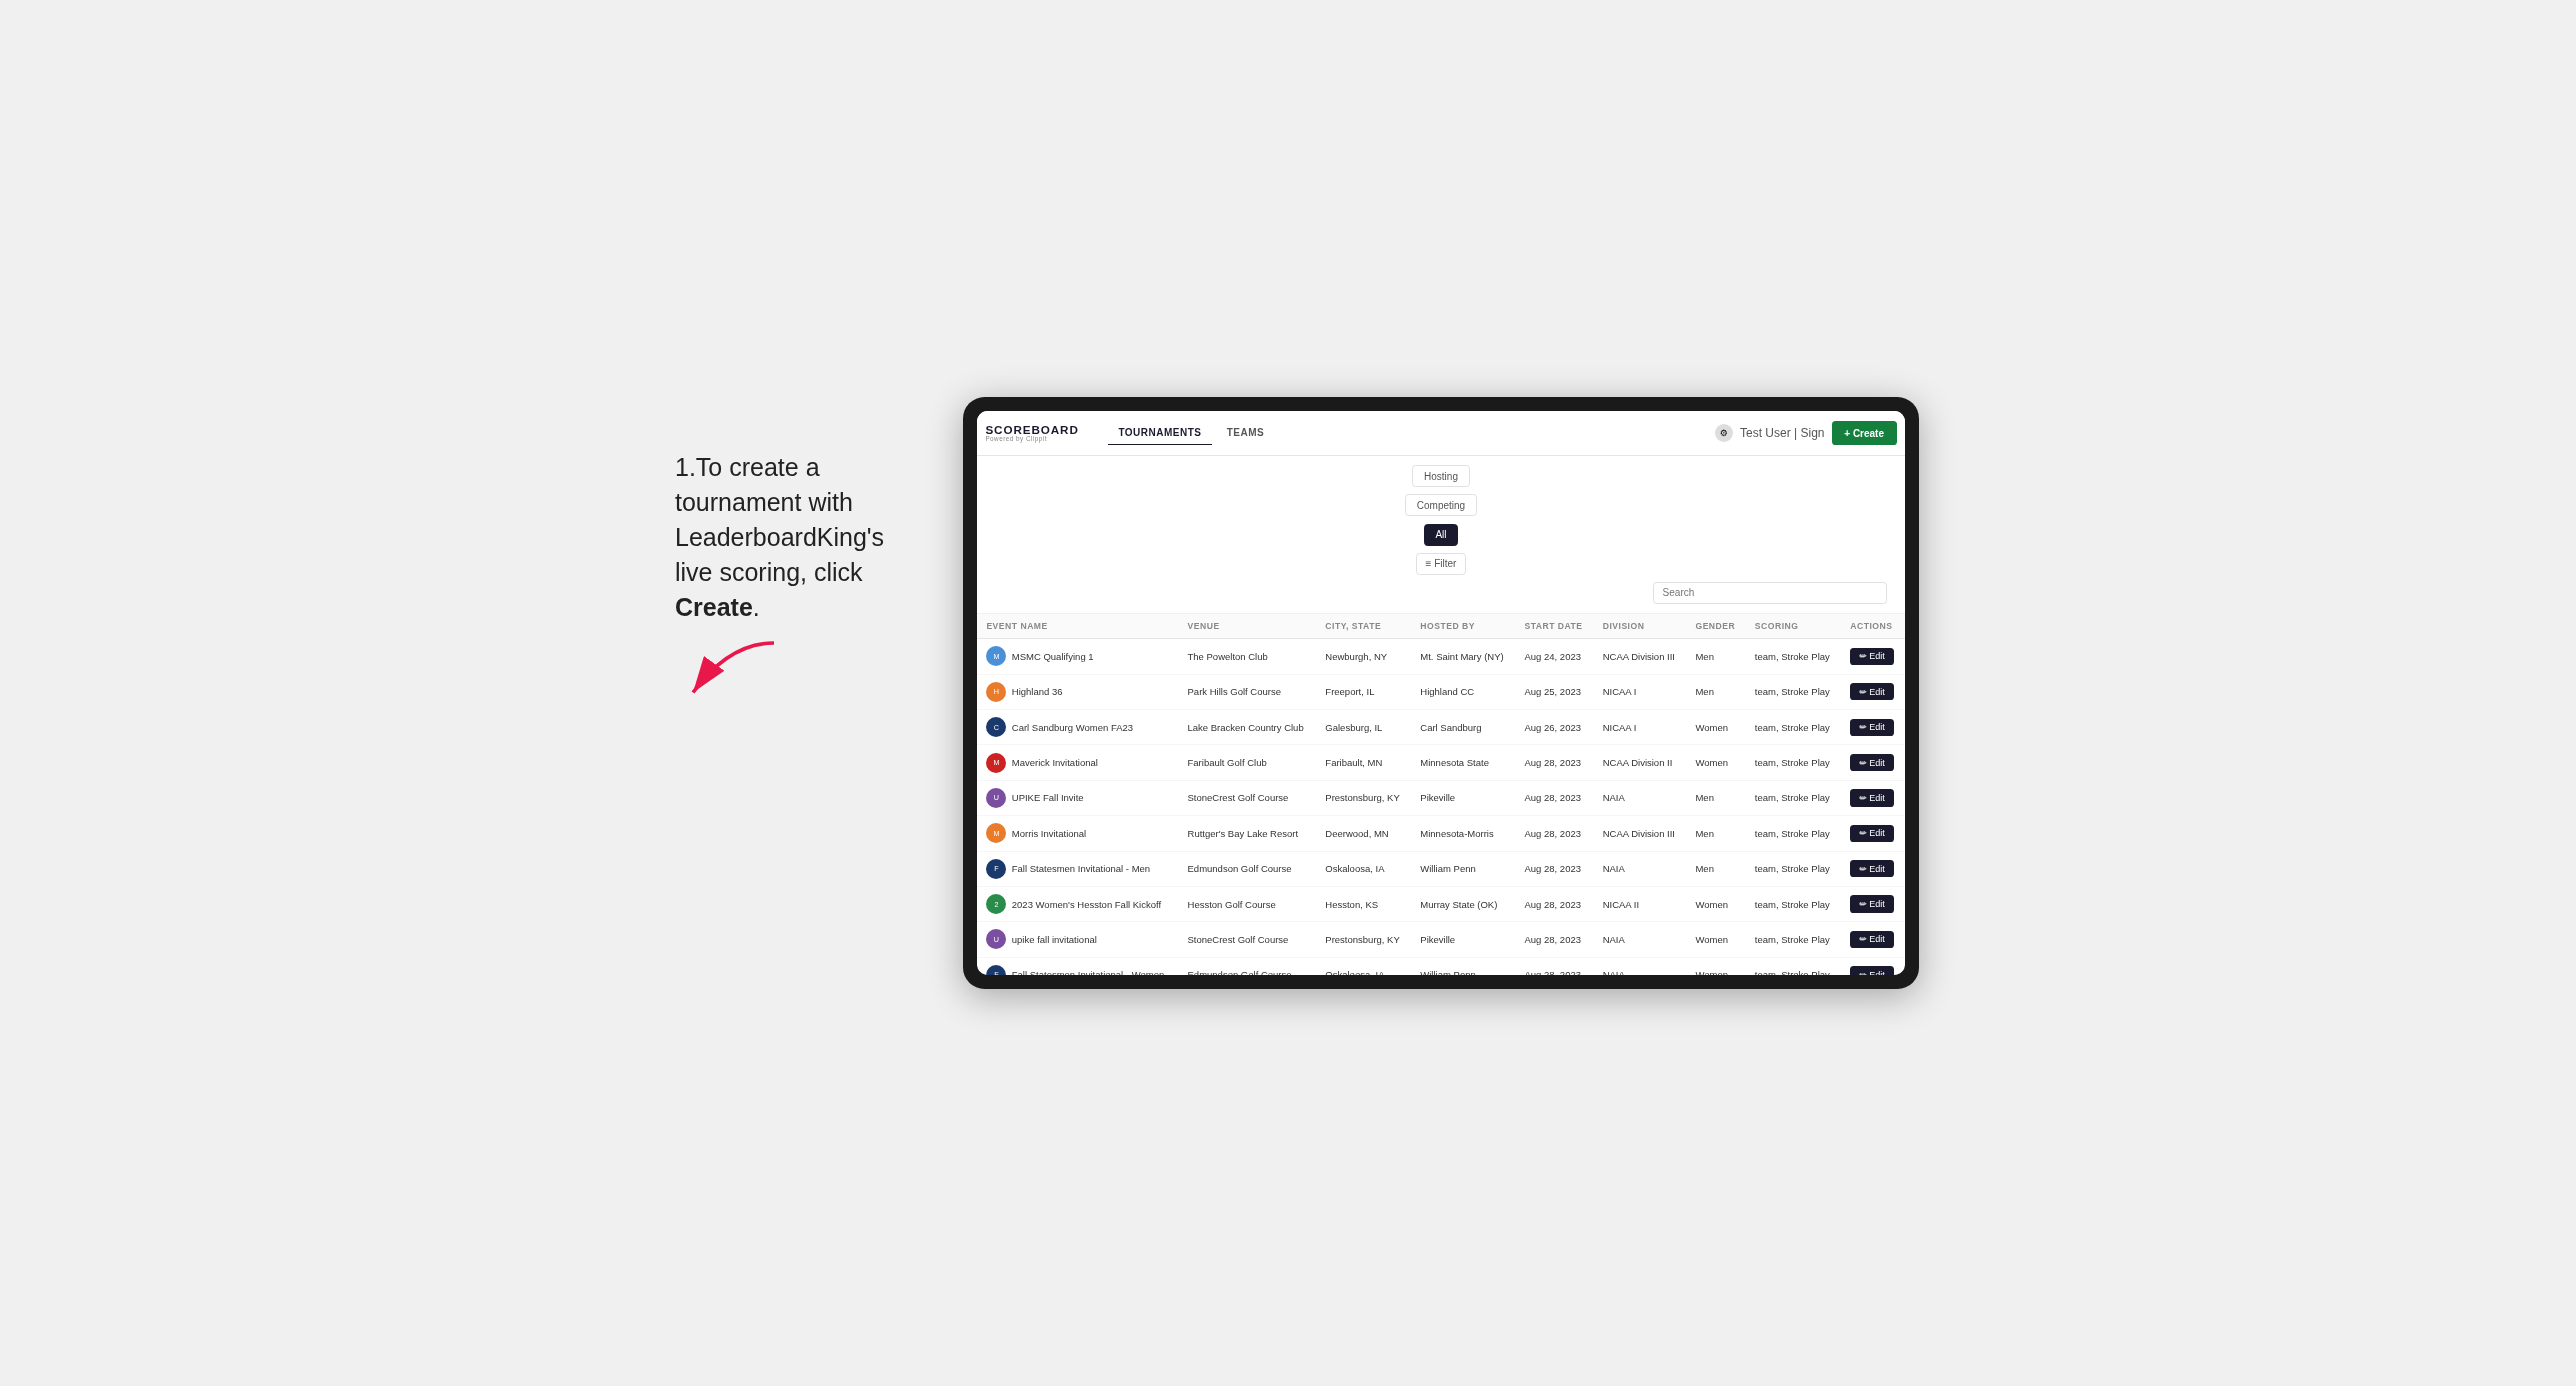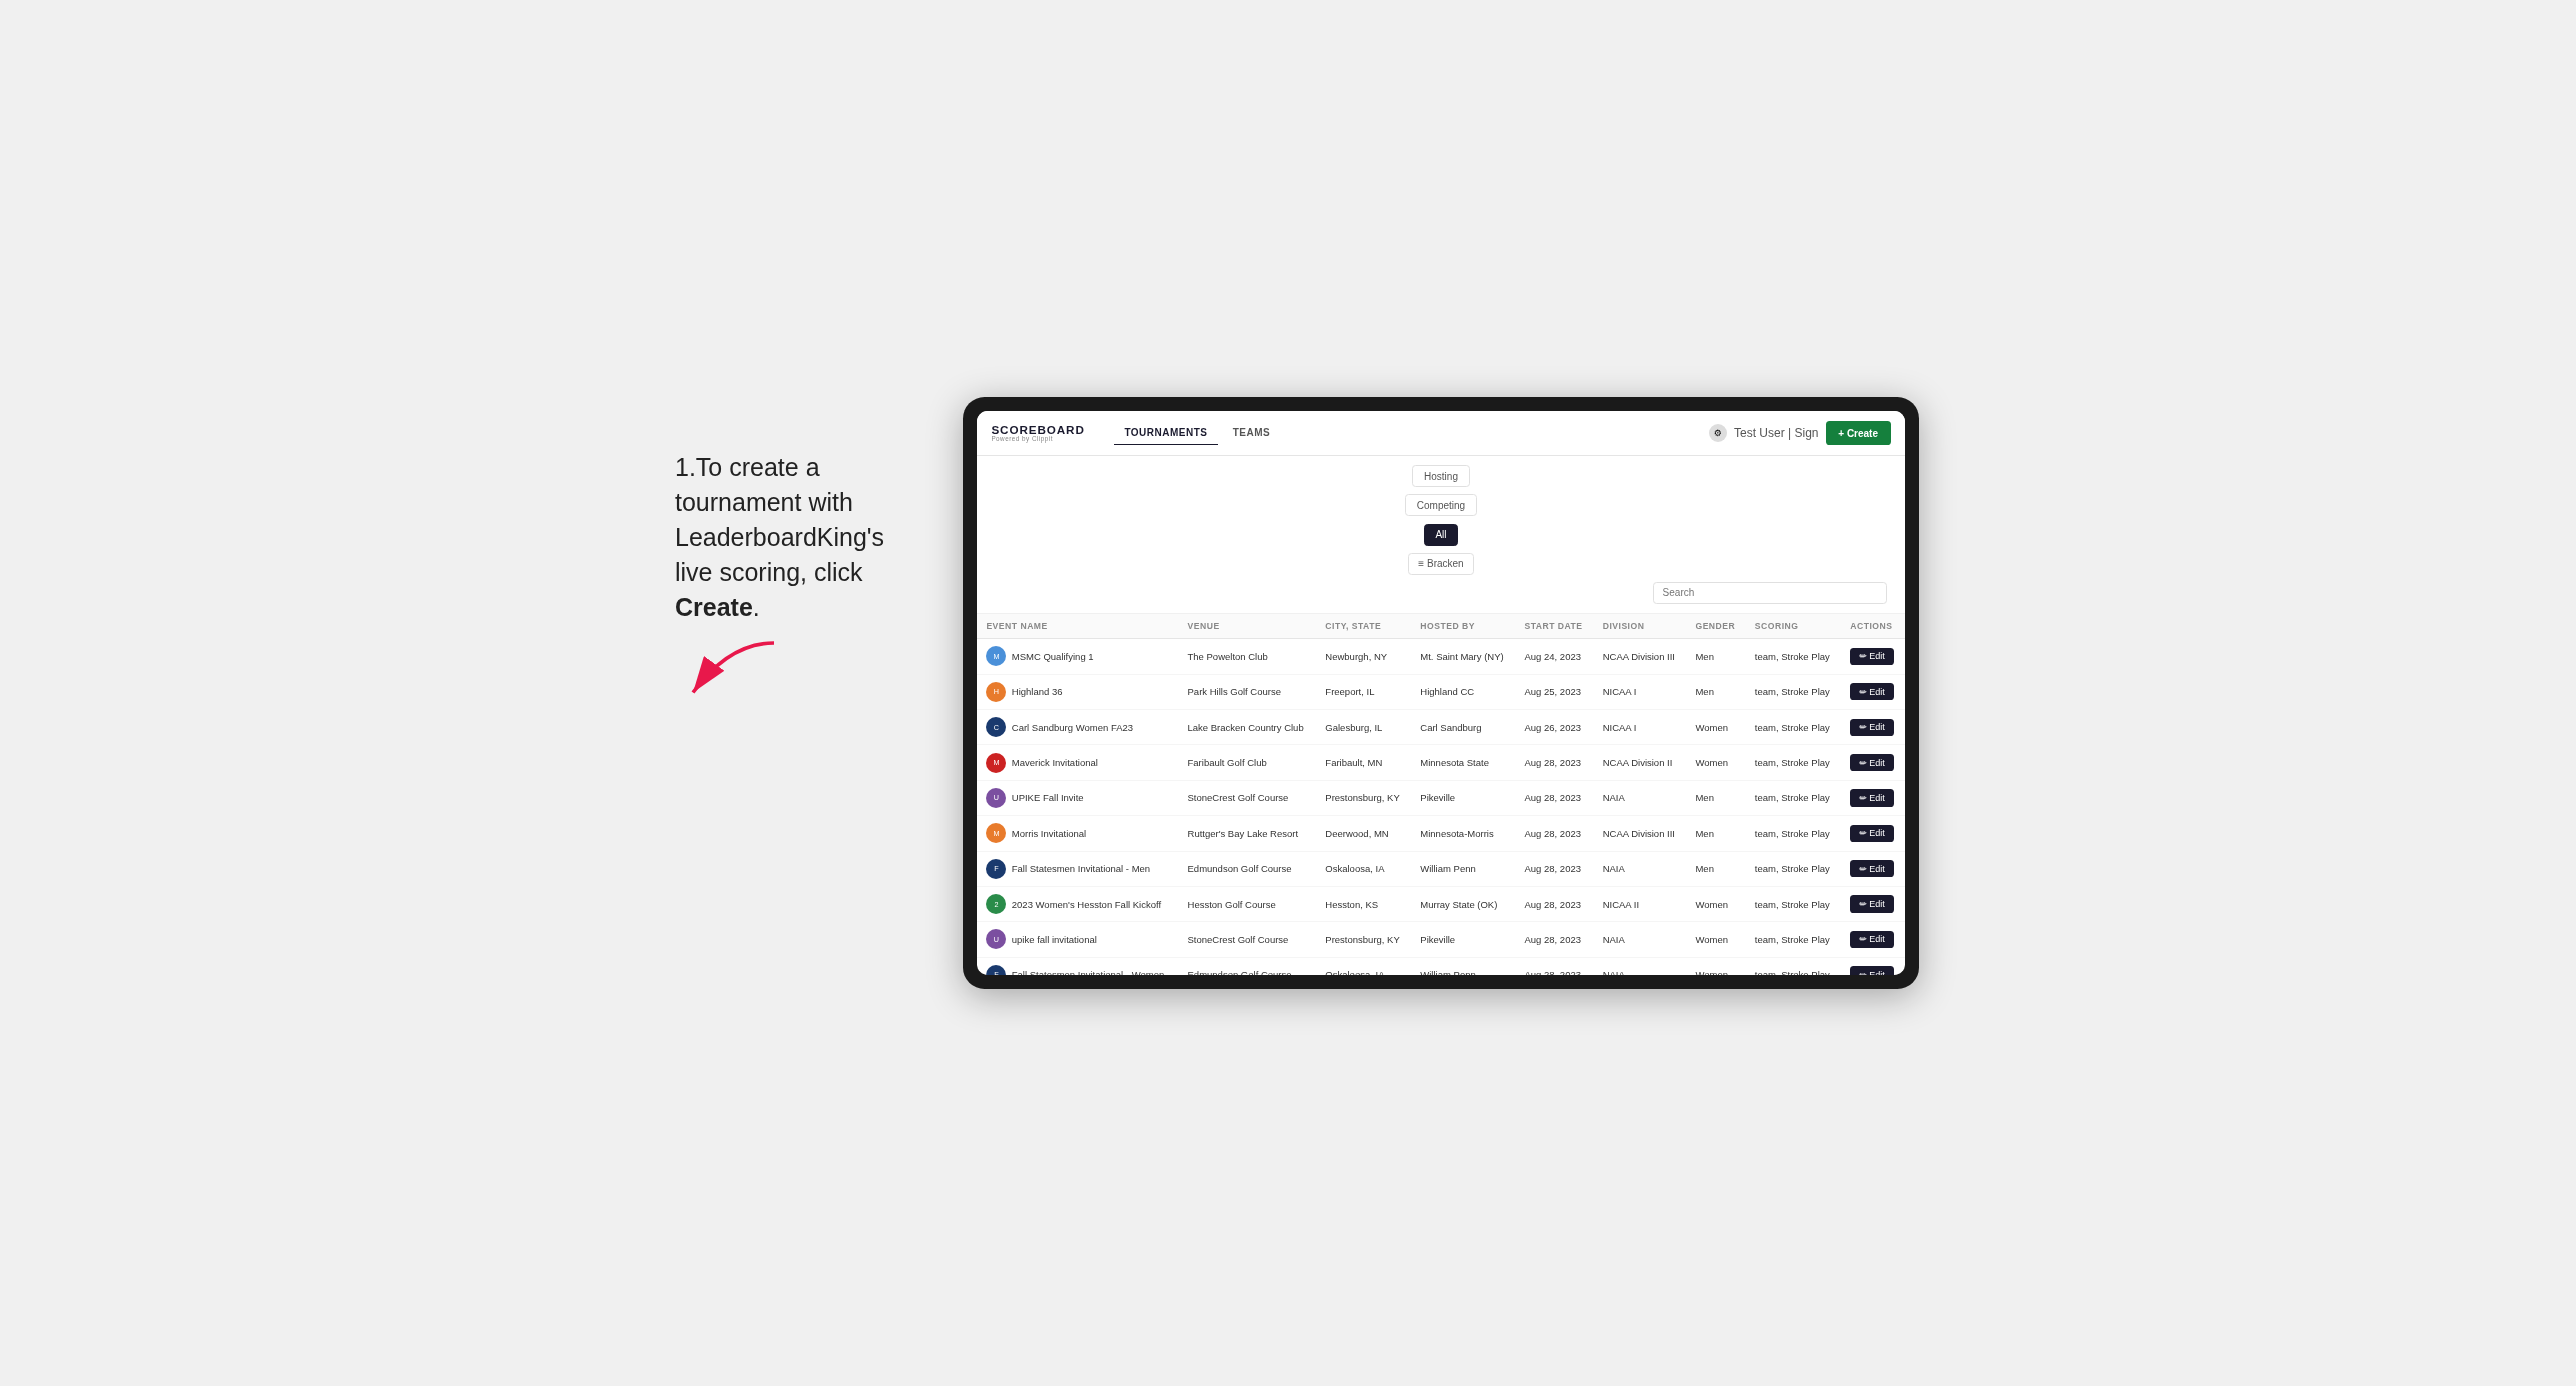--- a/index.html
+++ b/index.html
@@ -32,21 +32,21 @@
     .tablet-screen {
       background: #fff;
       border-radius: 10.8px;
       overflow: hidden;
     }
 
     
     .app-header {
       background: #fff;
       border-bottom: 0.9px solid #e5e5e5;
-      padding: 0 14px;
+      padding: 0 8px;
       display: flex;
       align-items: center;
       height: 45px;
       gap: 21.6px;
     }
 
     .logo-area {
       display: flex;
       flex-direction: column;
       line-height: 1;
@@ -302,21 +302,21 @@
           <div class="gear-icon">⚙</div>
           <span class="user-text">Test User | Sign</span>
           <button class="create-btn">+ Create</button>
         </div>
       </div>
 
       <div class="filters-bar">
         <button class="filter-tab">Hosting</button>
         <button class="filter-tab">Competing</button>
         <button class="filter-tab active">All</button>
-        <button class="filter-btn">≡ Bracken</button>
+        <button class="filter-btn">≡ Filter</button>
         <input class="search-box" type="text" placeholder="Search" style="">
       </div>
 
       <div class="table-scroll">
         <table class="events-table">
           <thead>
             <tr>
               <th>EVENT NAME</th>
               <th>VENUE</th>
               <th>CITY, STATE</th>

